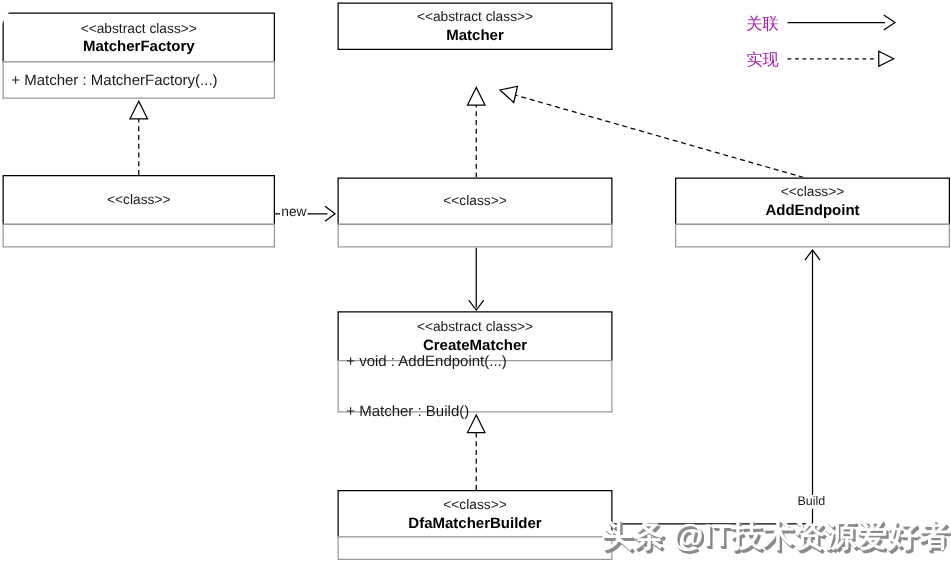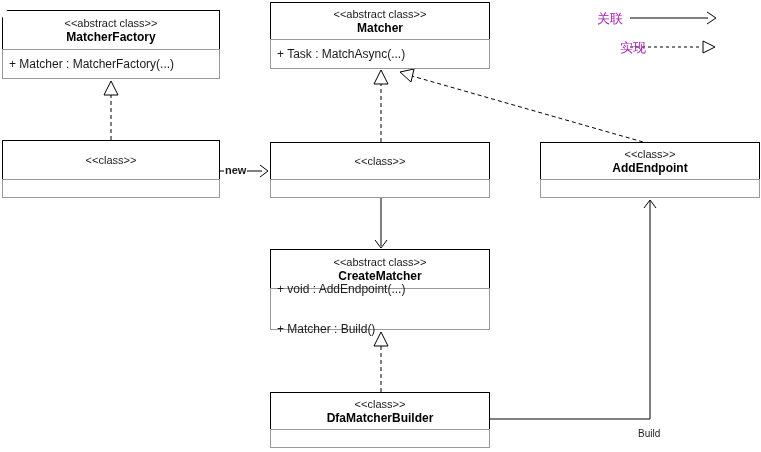--- a/index.html
+++ b/index.html
@@ -65,31 +65,31 @@
     white-space: nowrap;
   }
   .edge-label {
     position: absolute;
     z-index: 3;
     background: #ffffff;
     color: #1a1a1a;
     padding: 0 1px;
     white-space: nowrap;
   }
-  #label-new  { left: 224px; top: 164px; font-size: 11px; font-weight: bold; }
-  #label-build{ left: 637px; top: 428px; font-size: 10px; text-align: right; }
+  #label-new  { left: 224px; top: 164px; font-size: 11px; }
+  #label-build{ left: 637px; top: 396px; font-size: 10px; text-align: right; }
   .legend-label {
     position: absolute;
     z-index: 3;
     font-size: 13px;
     color: #a21caf;
     white-space: nowrap;
   }
   #legend-assoc-label { left: 597px; top: 10px; }
-  #legend-real-label  { left: 597px; top: 39px; margin-left: 23px; }
+  #legend-real-label  { left: 597px; top: 39px; }
   #watermark {
     position: absolute;
     z-index: 4;
     right: 1px;
     top: 412px;
     font-size: 25px;
     font-weight: bold;
     letter-spacing: 0px;
     color: #ffffff;
     text-shadow: 2px 2px 0 #8a8a8a, 1px 1px 0 #9a9a9a;
@@ -157,23 +157,20 @@
     <div class="uml-members" style="height:30px;">
       <div class="uml-member">+ Matcher : MatcherFactory(...)</div>
     </div>
   </div>
 
   <div class="uml-class" style="left:270px; top:2px; width:220px;">
     <div class="uml-title" style="height:38px;">
       <div class="uml-stereotype">&lt;&lt;abstract class&gt;&gt;</div>
       <div class="uml-name">Matcher</div>
     </div>
-    <div class="uml-members" style="height:30px;">
-      <div class="uml-member">+ Task : MatchAsync(...)</div>
-    </div>
   </div>
 
   <div class="uml-class" style="left:2px; top:140px; width:218px;">
     <div class="uml-title" style="height:40px;">
       <div class="uml-stereotype">&lt;&lt;class&gt;&gt;</div>
     </div>
     <div class="uml-members" style="height:19px;"></div>
   </div>
 
   <div class="uml-class" style="left:270px; top:142px; width:220px;">
@@ -209,14 +206,15 @@
     </div>
     <div class="uml-members" style="height:19px;"></div>
   </div>
 
   <div class="edge-label" id="label-new">new</div>
   <div class="edge-label" id="label-build">Build</div>
 
   <div class="legend-label" id="legend-assoc-label">关联</div>
   <div class="legend-label" id="legend-real-label">实现</div>
 
+  <div id="watermark">头条 @IT技术资源爱好者</div>
 
 </div>
 
 </body></html>

